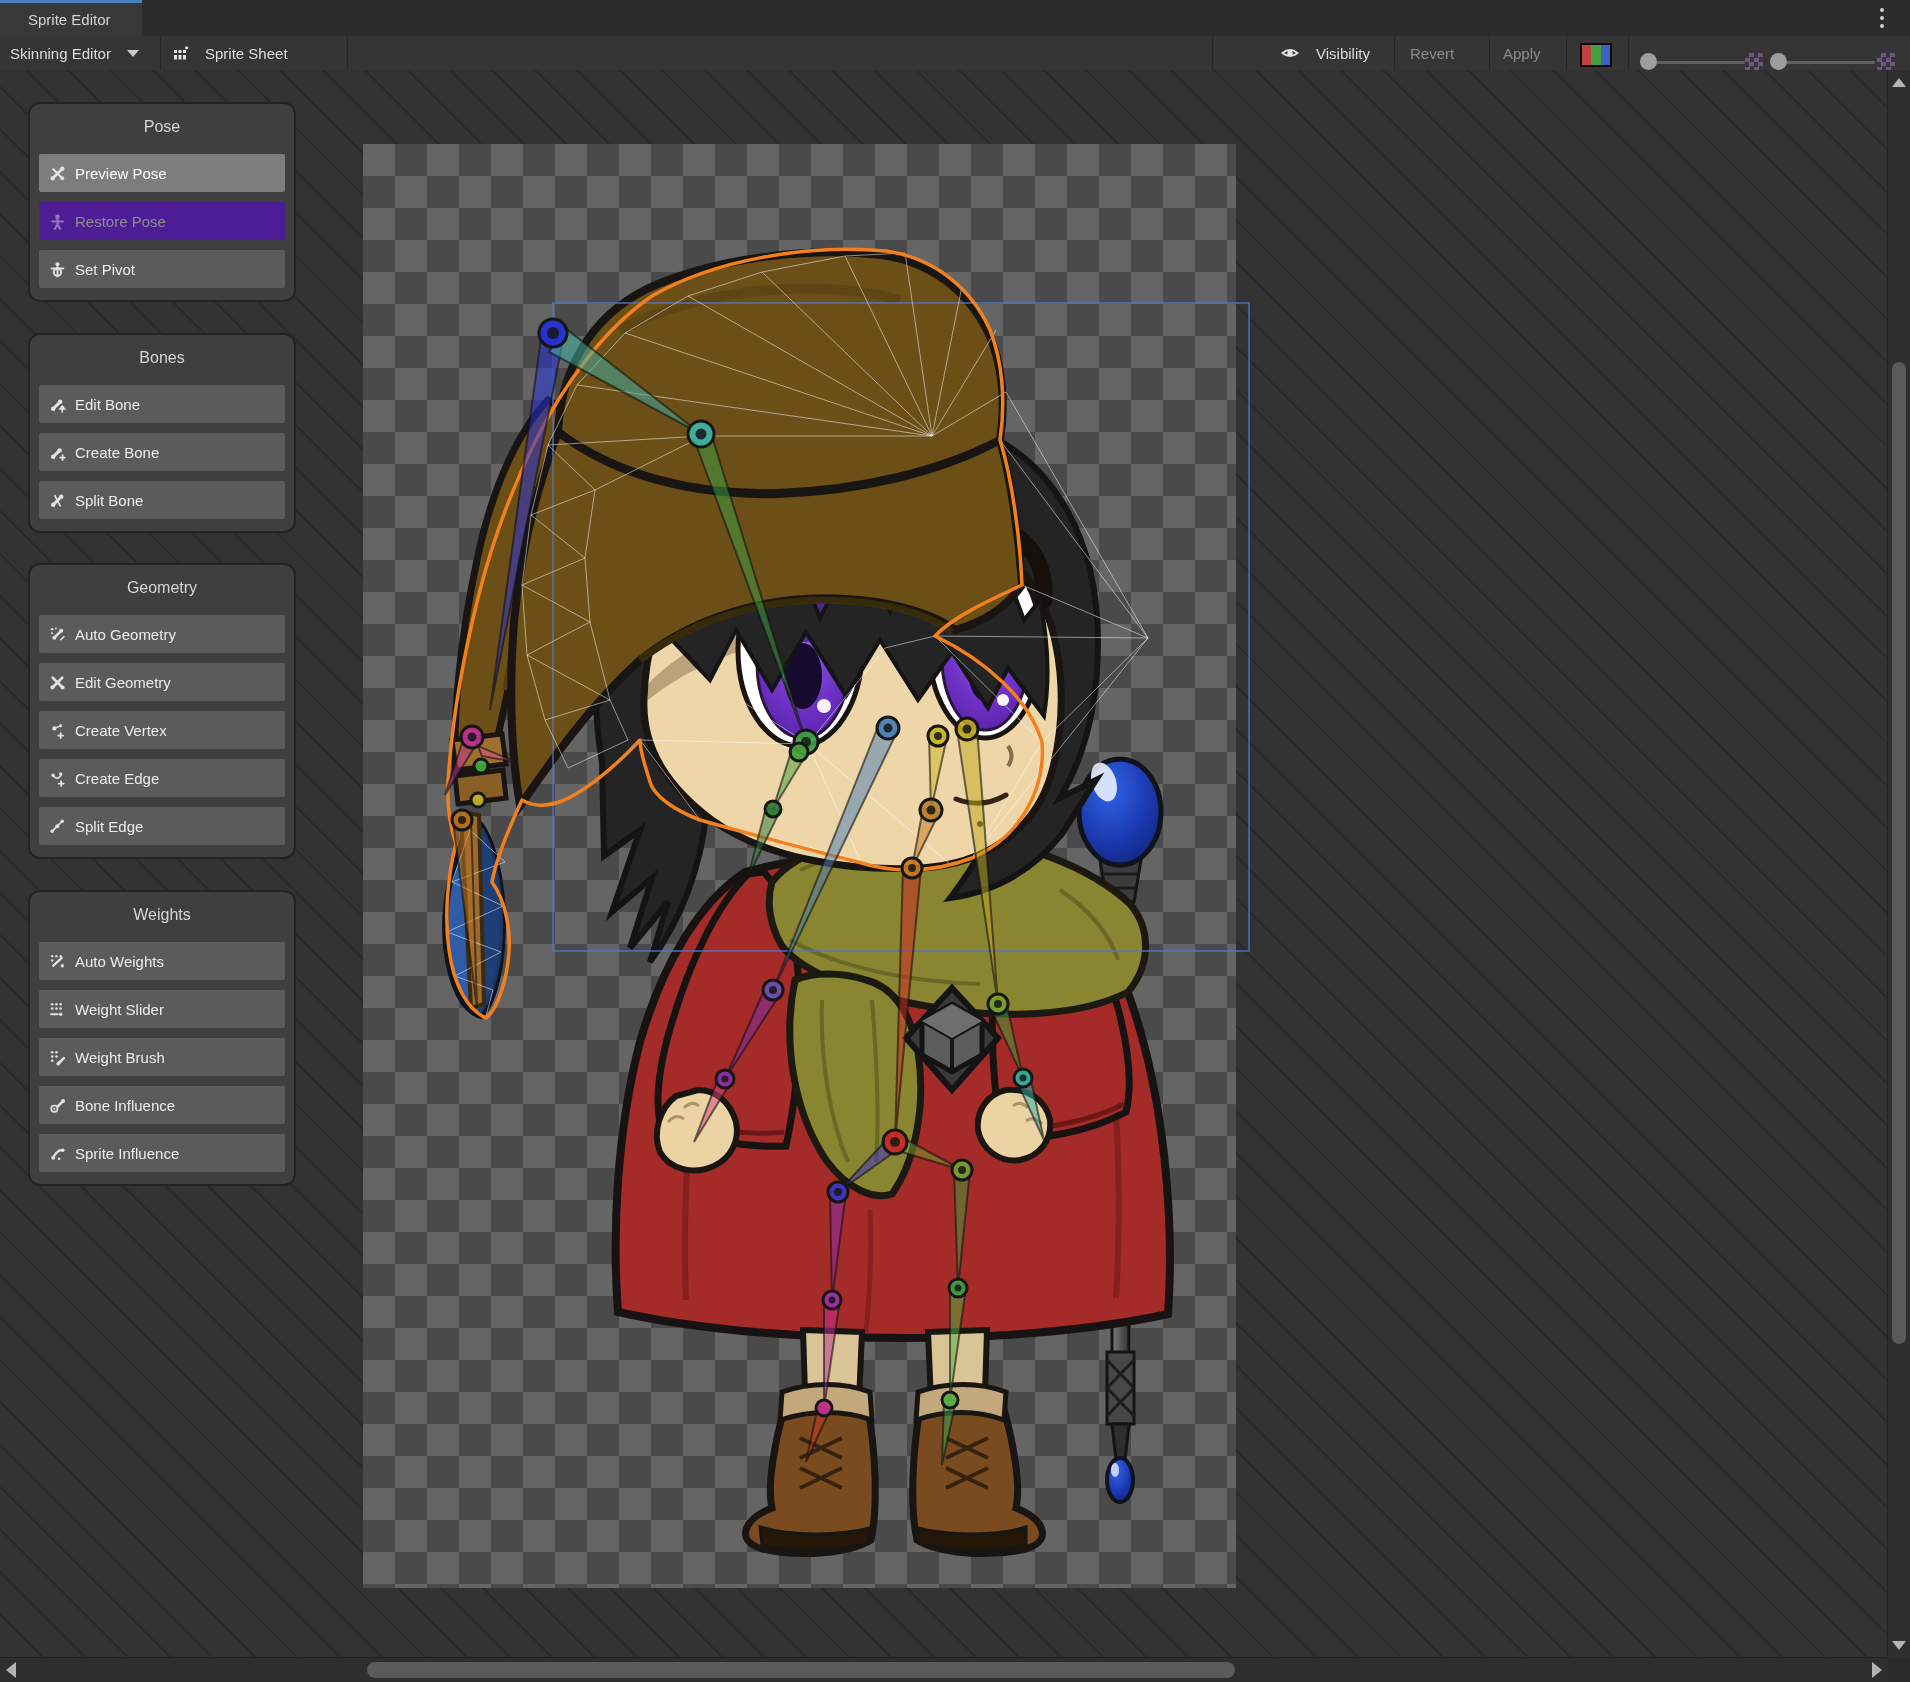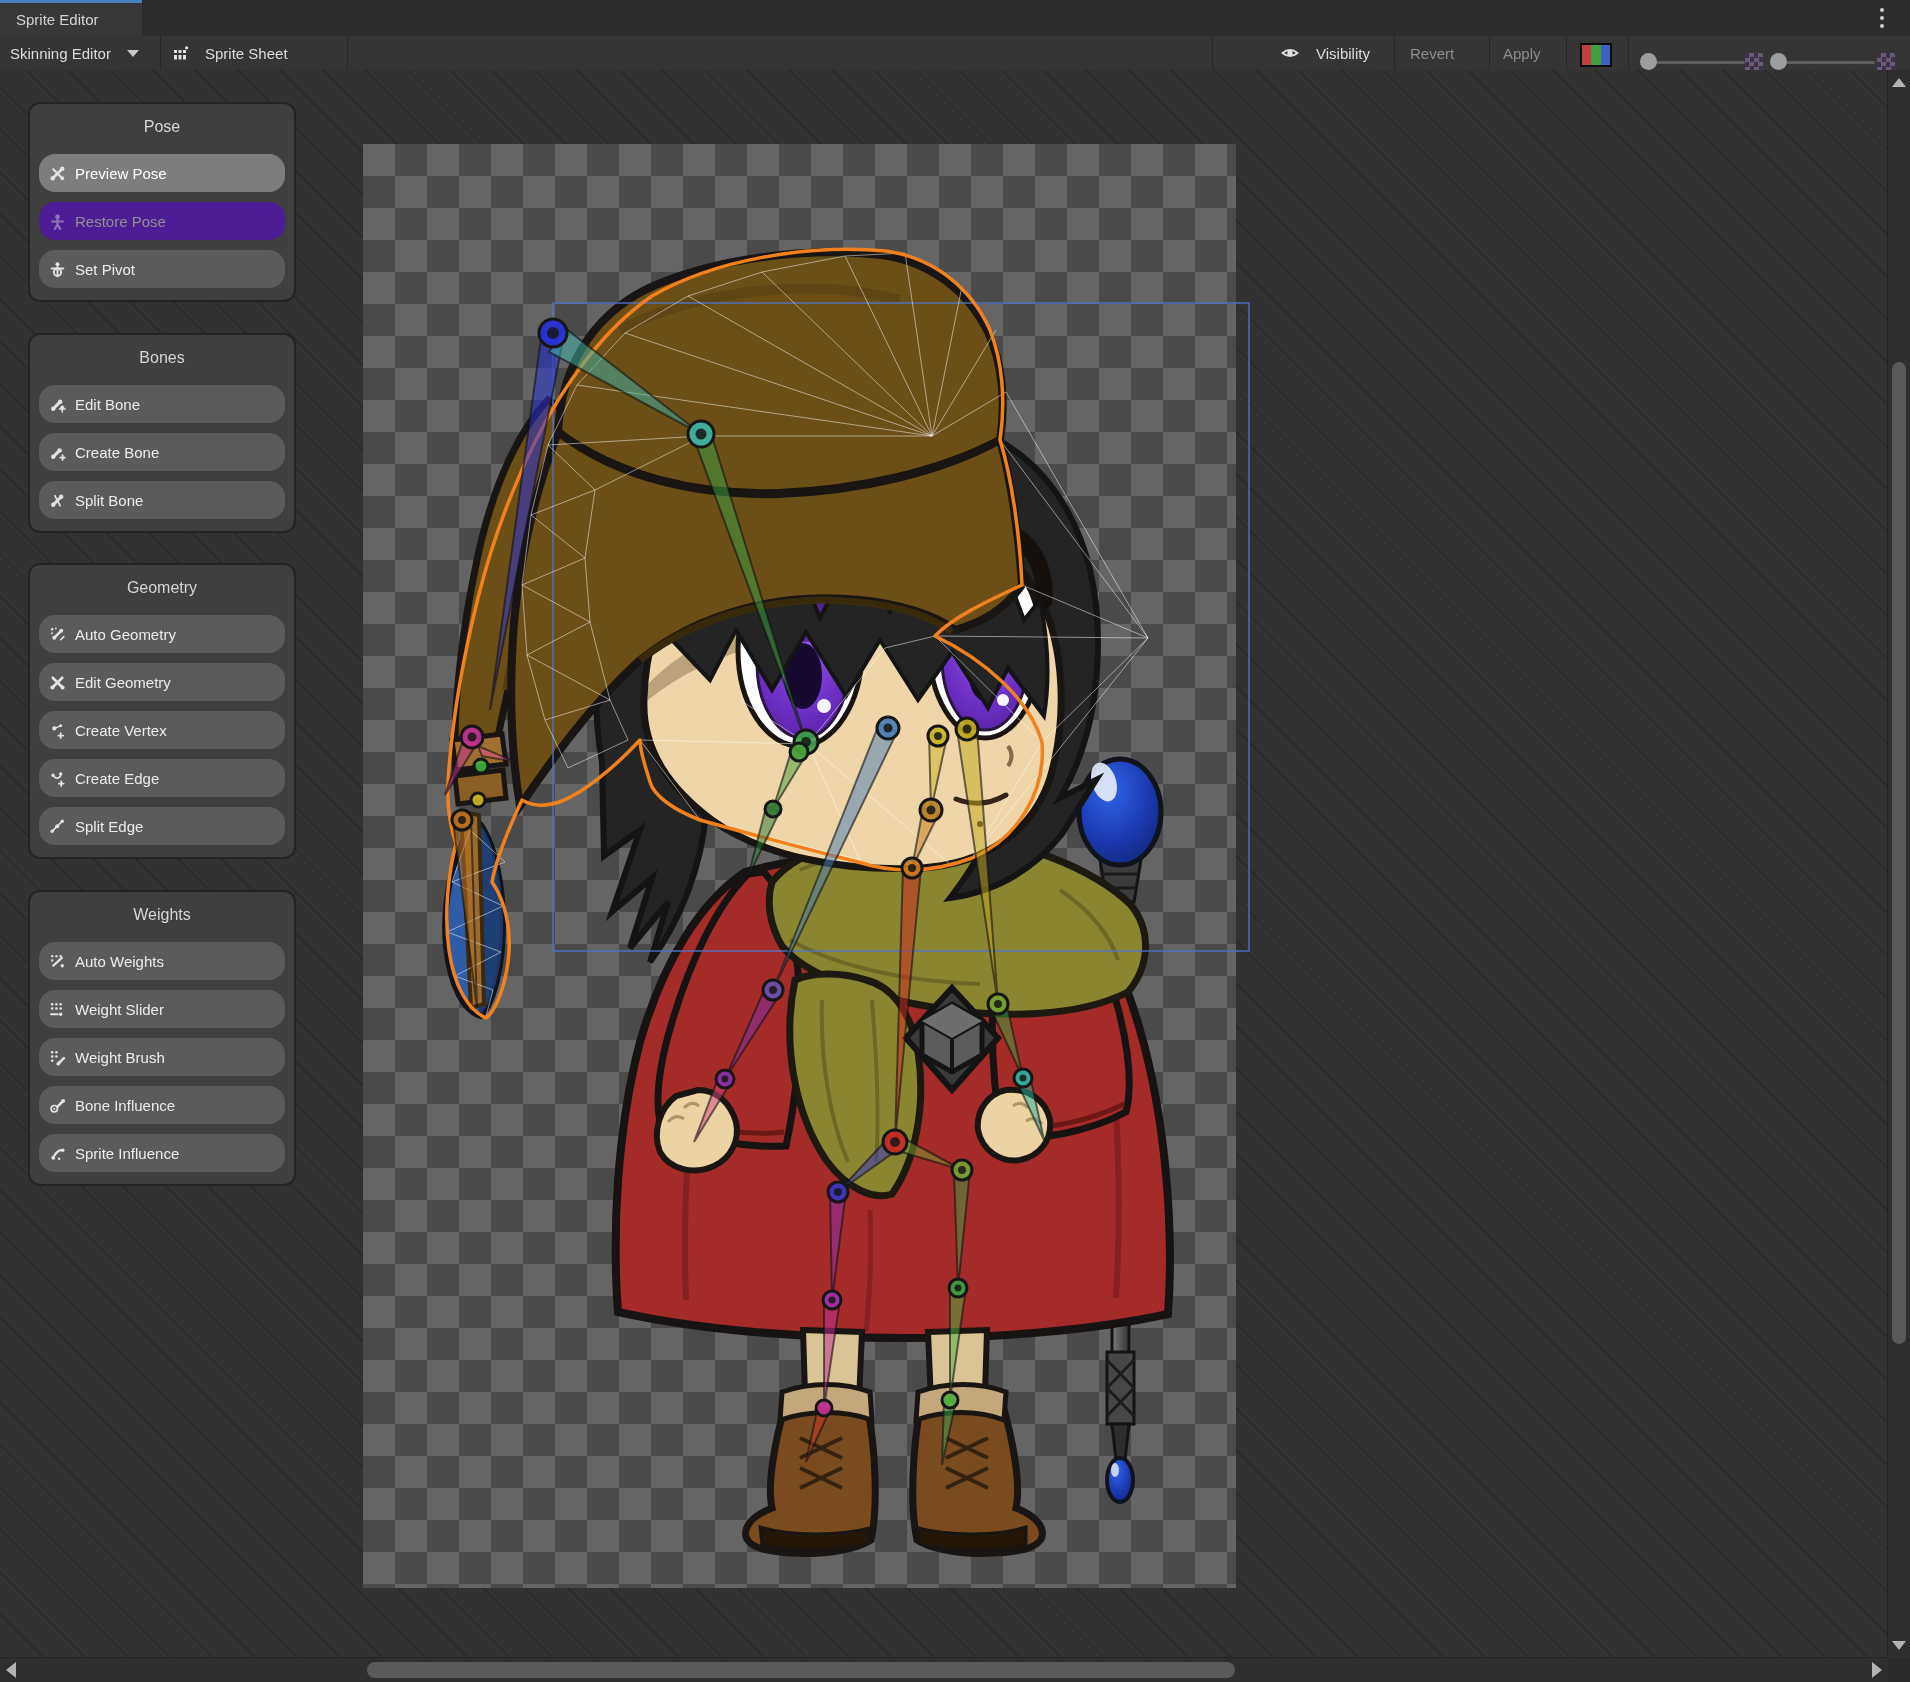--- a/index.html
+++ b/index.html
@@ -2,21 +2,21 @@
 <html><head>
 <meta charset="utf-8">
 <style>
   html,body{margin:0;padding:0}
   body{width:1910px;height:1682px;position:relative;background:#282828;
        font-family:"Liberation Sans",sans-serif;overflow:hidden;color:#ddd}
 
   
   .titlebar{position:absolute;top:0;left:0;right:0;height:36px;background:#2c2c2c;border-bottom:1px solid #1e1e1e}
   .tab{position:absolute;left:0;top:0;width:142px;height:36px;background:#383838;border-top:3px solid #4a7fc0;
-       box-sizing:border-box;display:flex;align-items:center;padding-left:16px;font-size:15px;color:#d4d4d4}
+       box-sizing:border-box;display:flex;align-items:center;padding-left:28px;font-size:15px;color:#d4d4d4}
   .kebab{position:absolute;right:26px;top:8px;width:4px;height:4px;border-radius:50%;background:#cfcfcf;
          box-shadow:0 8px 0 #cfcfcf,0 16px 0 #cfcfcf;cursor:pointer}
 
   
   .toolbar{position:absolute;top:36px;left:0;right:0;height:34px;background:#353535;border-bottom:1px solid #1f1f1f}
   .titem{position:absolute;top:0;height:34px;display:flex;align-items:center;gap:16px;font-size:15px;color:#dcdcdc;cursor:pointer}
   .titem.dis{color:#8d8d8d;cursor:default}
   .tsep{position:absolute;top:0;width:1px;height:34px;background:#272727}
   .dropArrow{width:0;height:0;border-left:6px solid transparent;border-right:6px solid transparent;border-top:7px solid #c9c9c9}
   .swatch{position:absolute;left:1580px;top:7px;width:28px;height:20px;border:2px solid #0a0a0a;display:flex;cursor:pointer}
@@ -31,21 +31,21 @@
           background-image:repeating-linear-gradient(45deg,rgba(0,0,0,.16) 0 2px,transparent 2px 30px);overflow:hidden}
   .checker{position:absolute;left:363px;top:74px;width:873px;height:1444px;
            background:conic-gradient(#4a4a4a 0 90deg,#656565 0 180deg,#4a4a4a 0 270deg,#656565 0);
            background-size:64px 64px}
   svg.art{position:absolute;left:0;top:0}
 
   
   .panel{position:absolute;left:28px;width:268px;background:#3f3f3f;border:2px solid #232323;border-radius:12px;
          box-sizing:border-box;padding:8px 9px 12px;display:flex;flex-direction:column;gap:10px}
   .panel h3{margin:6px 0 6px;text-align:center;font-size:16px;font-weight:400;color:#d6d6d6;height:20px}
-  .pbtn{height:38px;min-height:38px;border-radius:16px;background:#5b5b5b;display:flex;align-items:center;gap:9px;
+  .pbtn{height:38px;min-height:38px;border-radius:2px;background:#5b5b5b;display:flex;align-items:center;gap:9px;
         padding:0 10px;font-size:15px;color:#ececec;cursor:pointer}
   .pbtn.active{background:#7d7d7d;color:#fff}
   .pbtn.disabled{background:#4c1d95;color:#8f8f8f;cursor:default}
   .pbtn svg{flex:0 0 auto}
   .pbtn.disabled svg{opacity:.45}
   .ic{stroke:#e2e2e2;fill:none;stroke-linecap:round}
   .icf{fill:#e2e2e2;stroke:none}
 
   
   .vscroll{position:absolute;top:70px;right:0;width:22px;height:1588px;background:#2e2e2e;border-left:1px solid #222}

